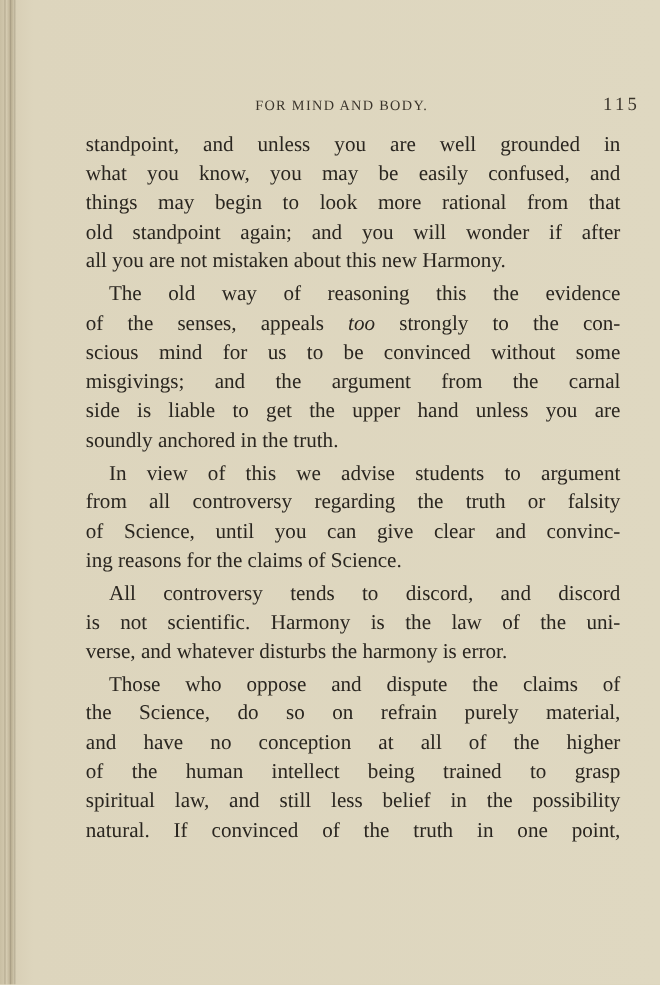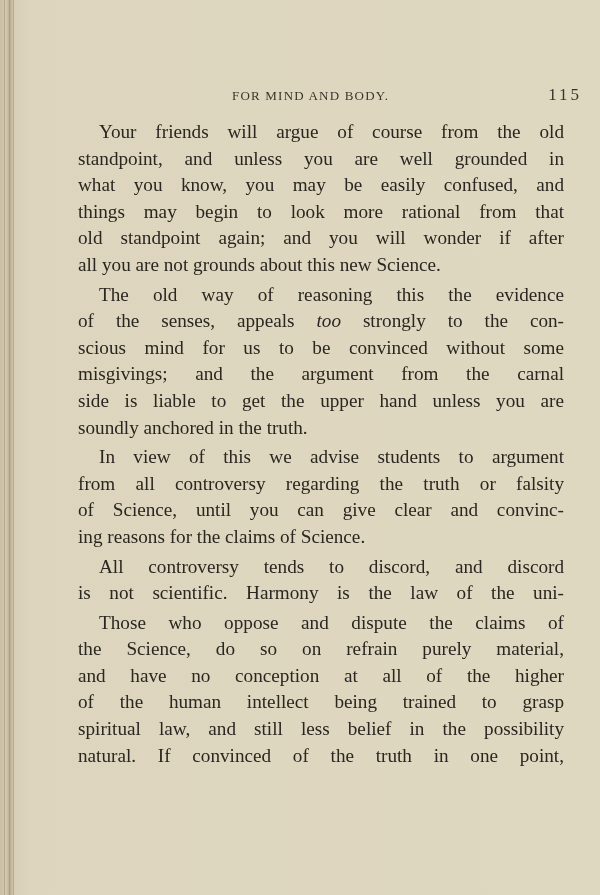--- a/index.html
+++ b/index.html
@@ -41,44 +41,44 @@
   <div class="spine-line" style="left:9px"></div>
   <div class="spine-line" style="left:13px"></div>
 
   <div class="running-head">
     <span class="title">FOR MIND AND BODY.</span>
     <span class="folio">115</span>
   </div>
 
   <div class="body-text" id="body-text">
       <div class="para">
-        <span class="line indent">Your friends will argue of course from the old</span>
         <span class="line">standpoint, and unless you are well grounded in</span>
         <span class="line">what you know, you may be easily confused, and</span>
         <span class="line">things may begin to look more rational from that</span>
         <span class="line">old standpoint again; and you will wonder if after</span>
-        <span class="line last">all you are not grounds about this new Science.</span>
+        <span class="line last">all you are not mistaken about this new Harmony.</span>
       </div>
       <div class="para">
         <span class="line indent">The old way of reasoning this the evidence</span>
         <span class="line">of the senses, appeals <em>too</em> strongly to the con-</span>
         <span class="line">scious mind for us to be convinced without some</span>
         <span class="line">misgivings; and the argument from the carnal</span>
         <span class="line">side is liable to get the upper hand unless you are</span>
         <span class="line last">soundly anchored in the truth.</span>
       </div>
       <div class="para">
         <span class="line indent">In view of this we advise students to argument</span>
         <span class="line">from all controversy regarding the truth or falsity</span>
         <span class="line">of Science, until you can give clear and convinc-</span>
         <span class="line last">ing reasons for the claims of Science.</span>
       </div>
       <div class="para">
         <span class="line indent">All controversy tends to discord, and discord</span>
         <span class="line">is not scientific.  Harmony is the law of the uni-</span>
+        <span class="line last">verse, and whatever disturbs the harmony is error.</span>
       </div>
       <div class="para">
         <span class="line indent">Those who oppose and dispute the claims of</span>
         <span class="line">the Science, do so on refrain purely material,</span>
         <span class="line">and have no conception at all of the higher</span>
         <span class="line">of the human intellect being trained to grasp</span>
         <span class="line">spiritual law, and still less belief in the possibility</span>
         <span class="line">natural.  If convinced of the truth in one point,</span>
       </div>
     </div>

